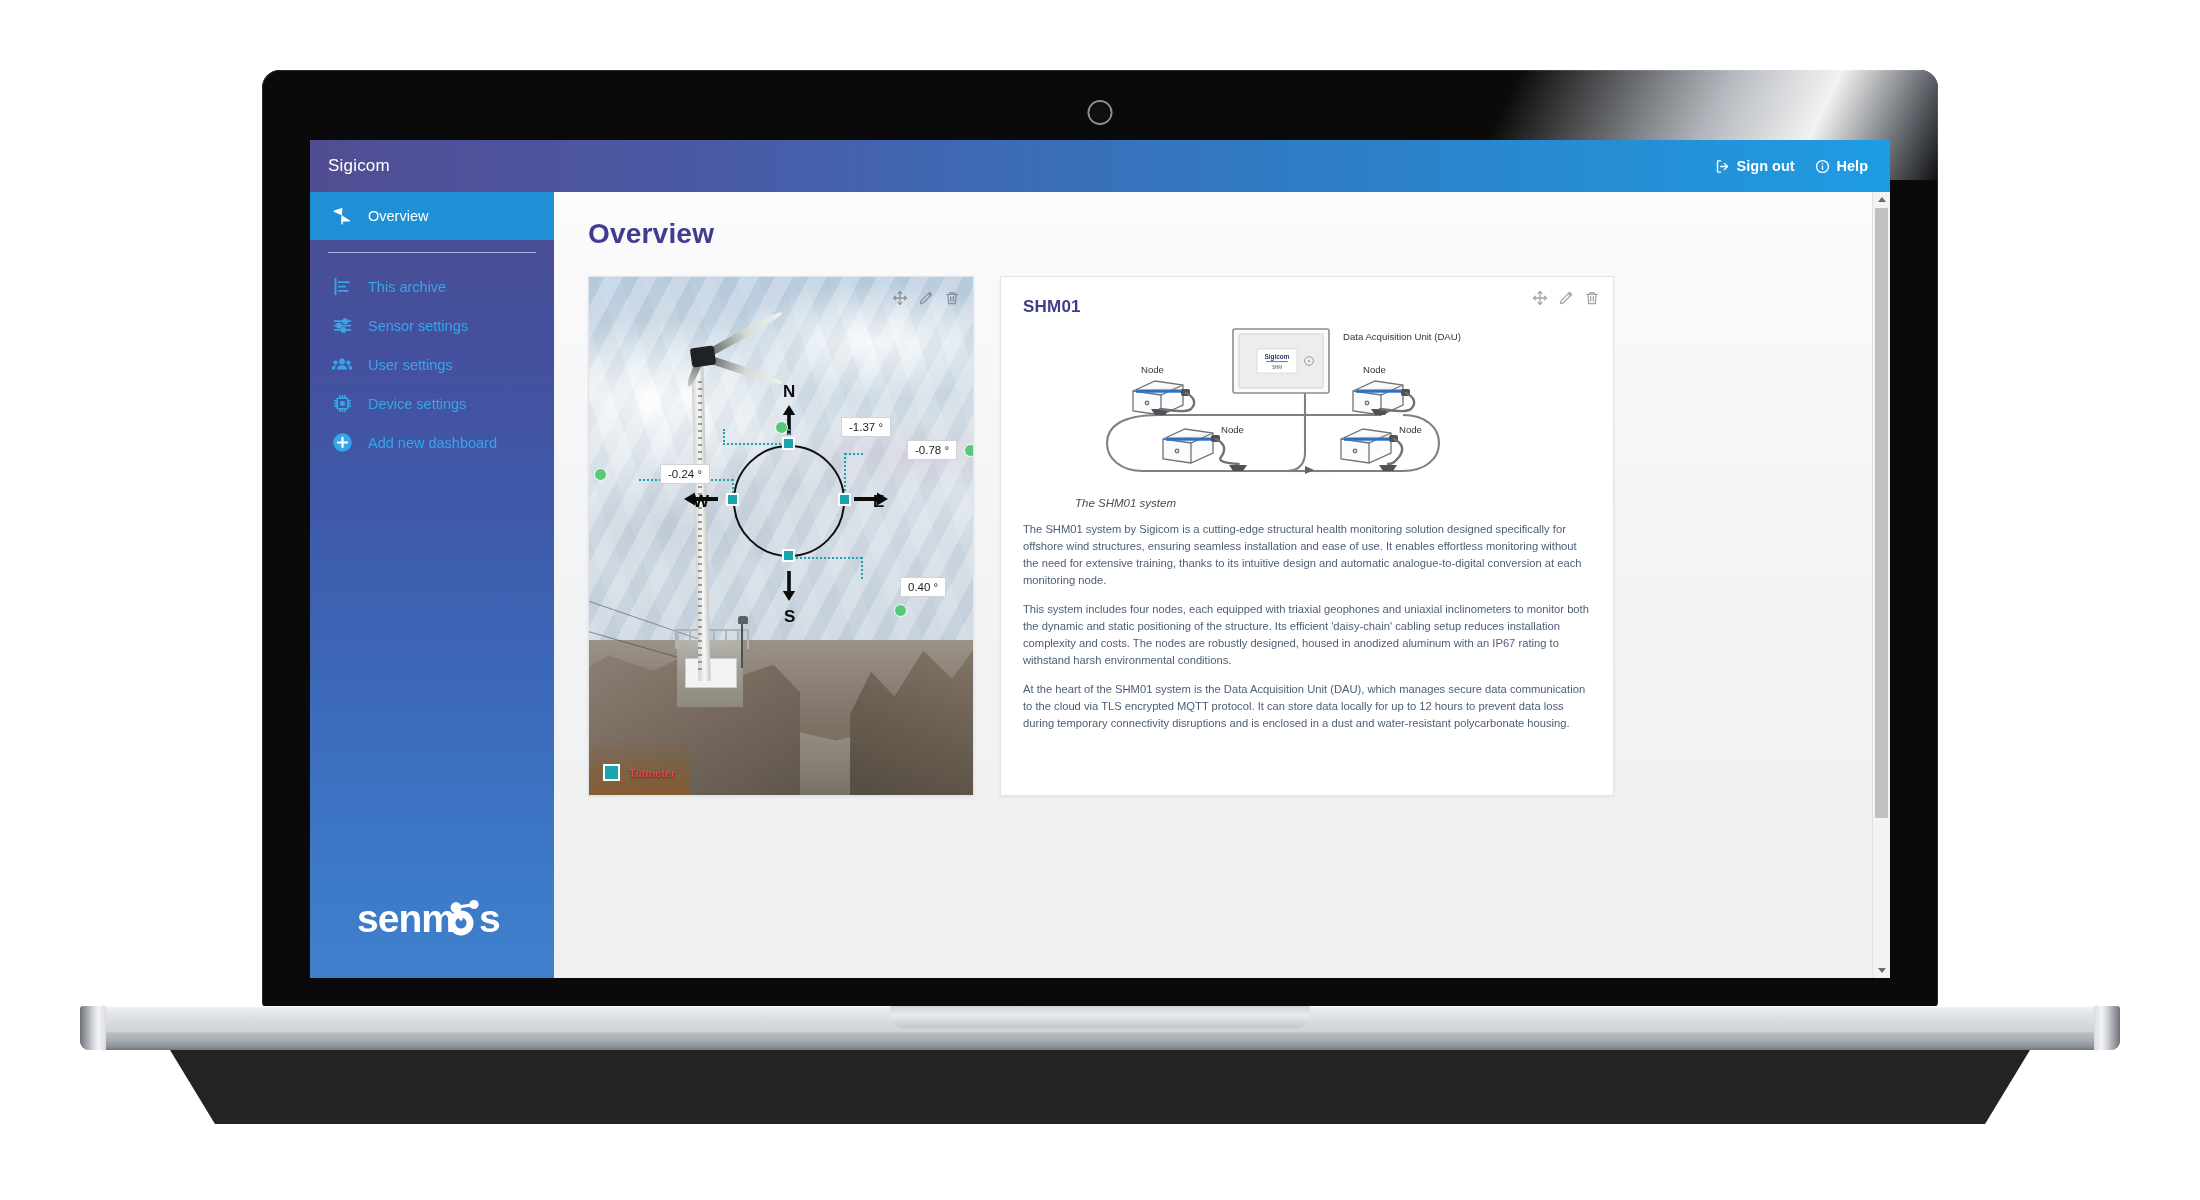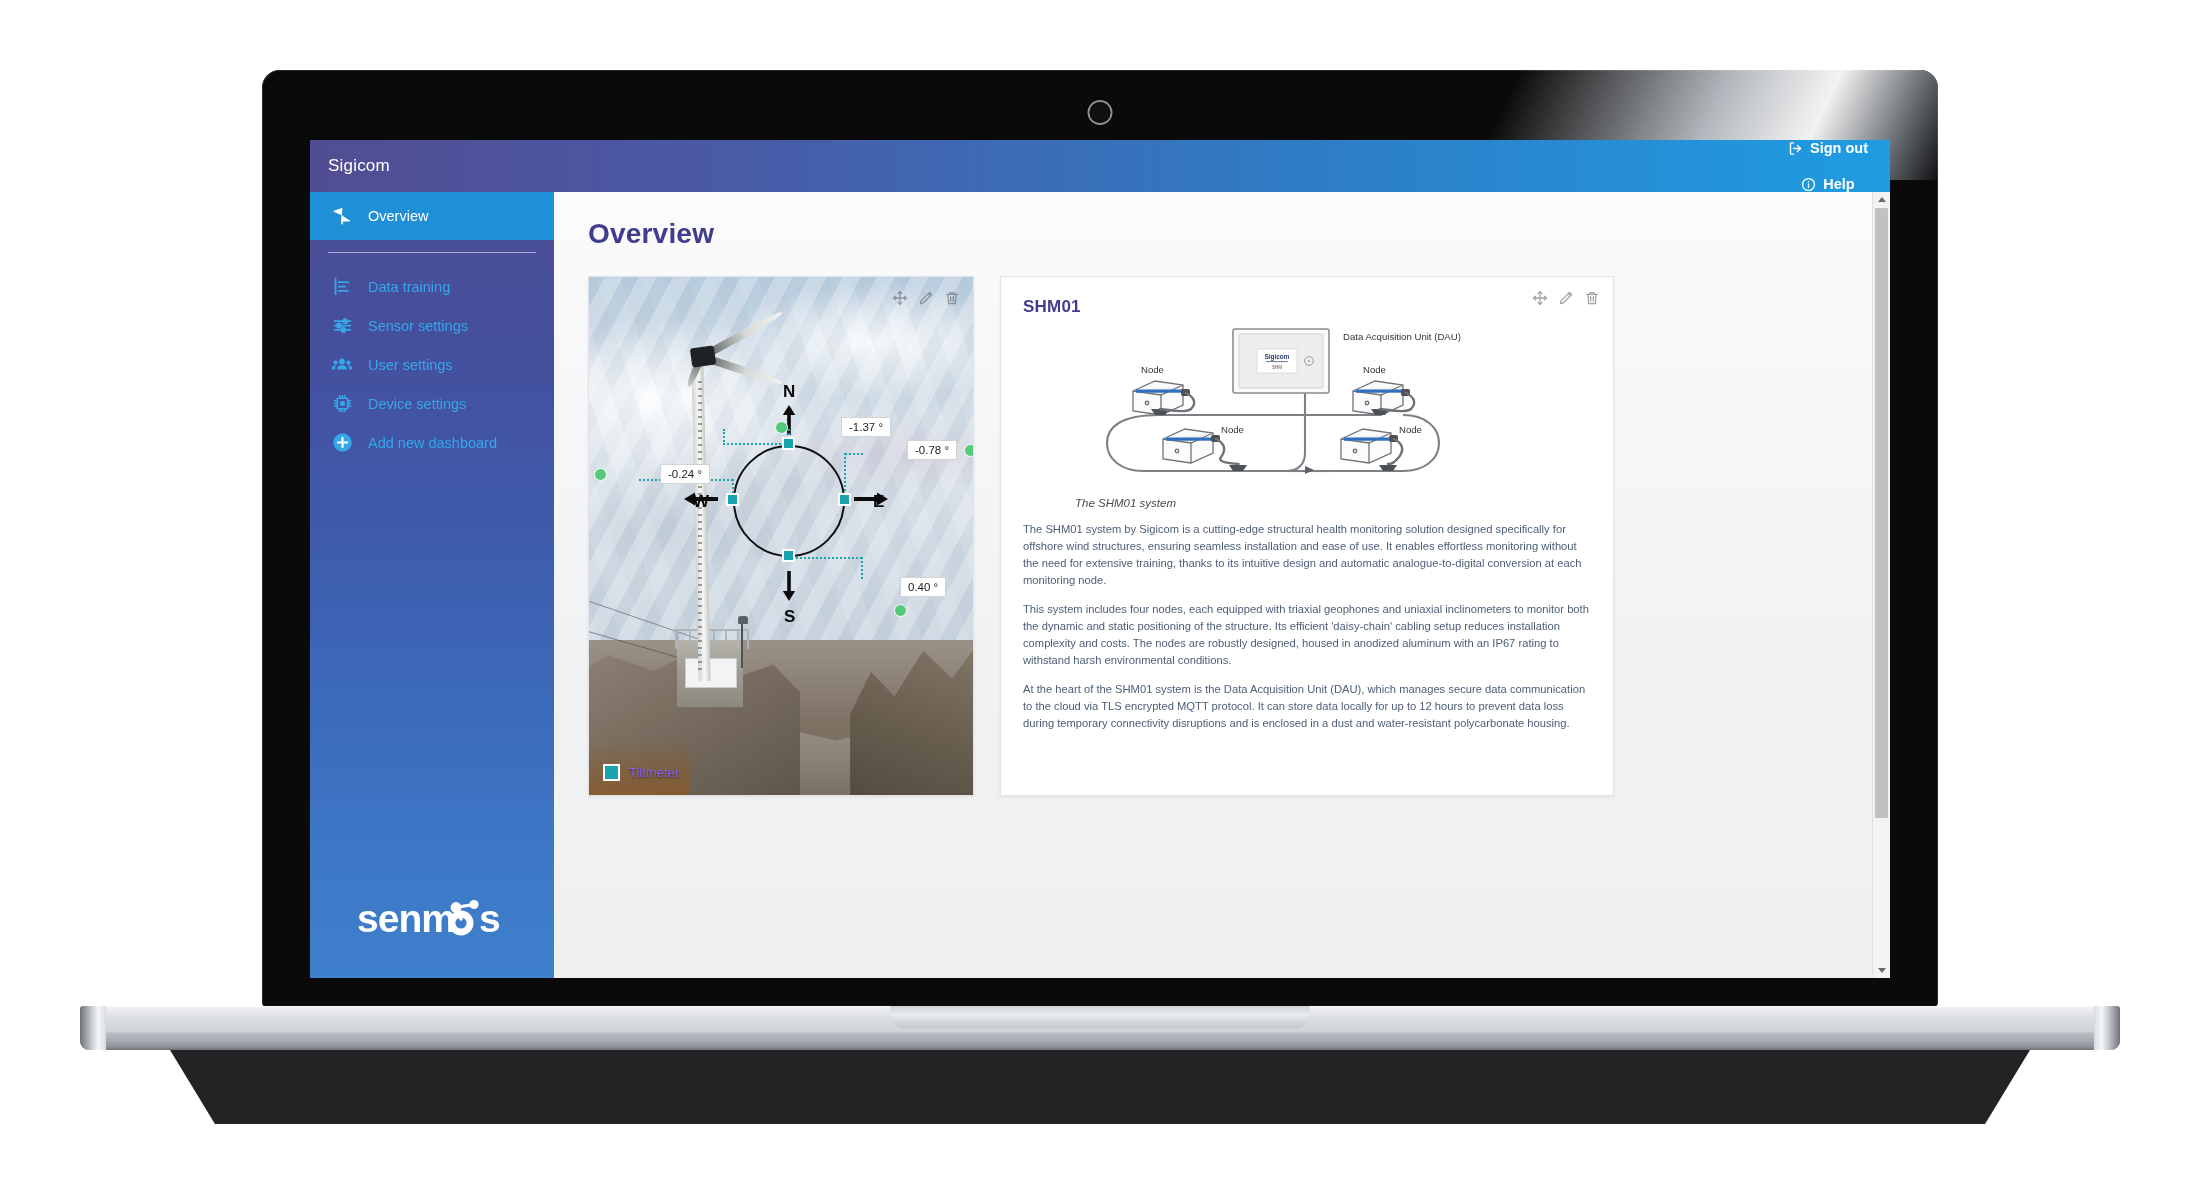--- a/index.html
+++ b/index.html
@@ -130,21 +130,20 @@
     letter-spacing: .2px;
     color: #fff;
   }
   .topbar-right {
     display: flex;
     align-items: center;
     gap: 20px;
     padding-right: 22px;
     font-size: 14.5px;
     font-weight: 700;
-    flex-direction: column;
   }
   .tb-btn {
     display: flex;
     align-items: center;
     gap: 7px;
     color: #fff;
     cursor: pointer;
     white-space: nowrap;
   }
   .tb-btn svg { display: block; }
@@ -498,23 +497,24 @@
     gap: 9px;
     z-index: 5;
   }
   .legend .lswatch {
     width: 13px; height: 13px;
     background: #1ba3ae;
     border: 2px solid #ffffff;
     box-sizing: content-box;
   }
   .legend .llabel {
-    color: #8b5cf6;
-    font-size: 13px;
+    color: #ef4444;
+    font-size: 11px;
     text-shadow: 0 1px 2px rgba(0,0,0,.55);
+    font-weight: bold;
   }
 
   
   .info-card {
     width: 614px;
     height: 520px;
     padding: 18px 22px 0 22px;
     overflow: hidden;
   }
   .info-title {
@@ -632,21 +632,21 @@
 
               <div class="nav-item">
                 <span class="nav-icon">
                   <svg width="21" height="21" viewBox="0 0 24 24" fill="none" stroke="#35a7e8" stroke-width="2" stroke-linecap="round">
                     <path d="M4 3v18"></path>
                     <line x1="7.5" y1="7" x2="19" y2="7"></line>
                     <line x1="7.5" y1="12" x2="15" y2="12"></line>
                     <line x1="7.5" y1="17" x2="18" y2="17"></line>
                   </svg>
                 </span>
-                <span>Data training</span>
+                <span>This archive</span>
               </div>
 
               <div class="nav-item">
                 <span class="nav-icon">
                   <svg width="21" height="21" viewBox="0 0 24 24" fill="none" stroke="#35a7e8" stroke-width="2" stroke-linecap="round">
                     <line x1="3" y1="7" x2="21" y2="7"></line>
                     <line x1="3" y1="12" x2="21" y2="12"></line>
                     <line x1="3" y1="17" x2="21" y2="17"></line>
                     <circle cx="15" cy="7" r="2.3" fill="#35a7e8"></circle>
                     <circle cx="8" cy="12" r="2.3" fill="#35a7e8"></circle>

